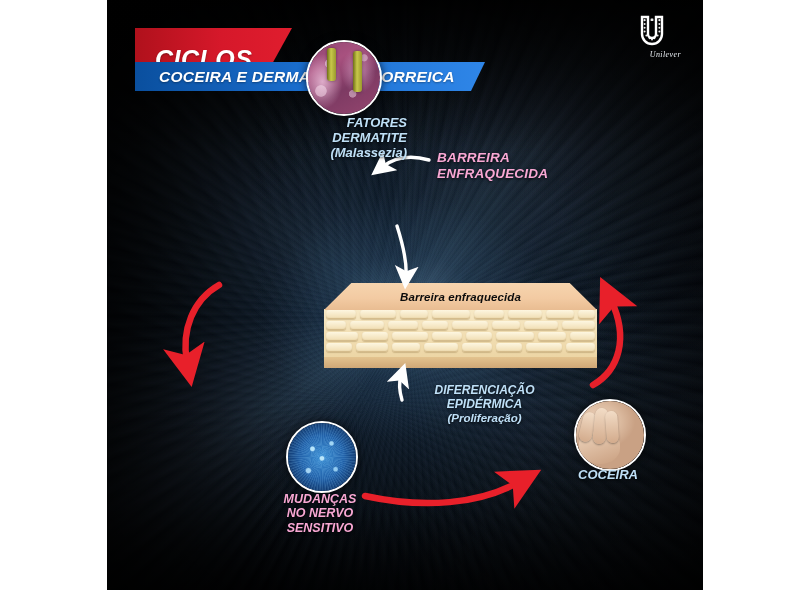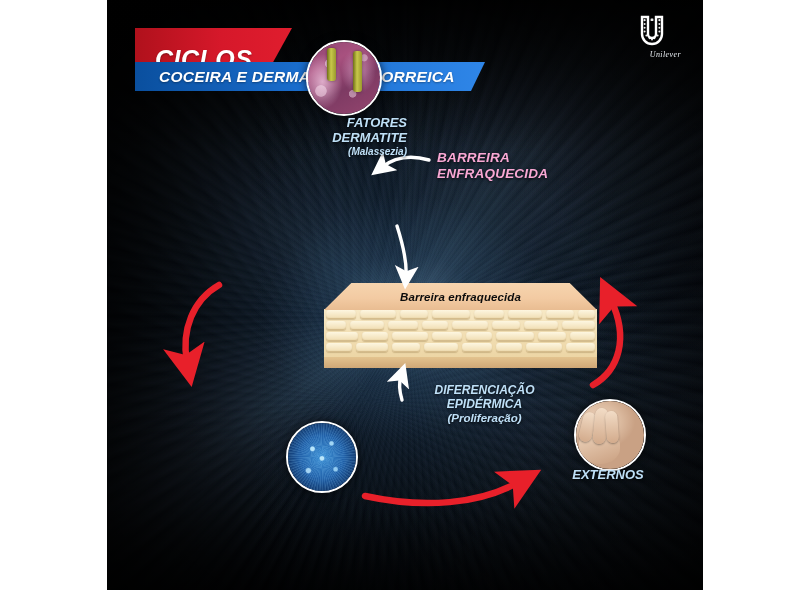--- a/index.html
+++ b/index.html
@@ -171,21 +171,21 @@
     background:linear-gradient(180deg,#e3c38f 0%,#cfa776 100%);
   }
 
   
   .lbl{position:absolute;font-style:italic;font-weight:bold;line-height:1.15;}
   .lbl.white{color:#f9a8d4;text-shadow:0 1px 3px rgba(0,0,0,.75);}
   .lbl.blue{color:#bfe0f7;text-shadow:0 1px 3px rgba(0,0,0,.8);}
 
   #lbl-barreira{left:330px;top:150px;width:140px;font-size:13.5px;letter-spacing:.2px;}
   #lbl-fatores{left:180px;top:116px;width:120px;font-size:13px;text-align:right;}
-  #lbl-fatores .sub{font-size:10px;display:block;}
+  #lbl-fatores .sub{font-size:13px;display:block;}
   #lbl-processos{left:24px;top:285px;width:150px;font-size:12.5px;text-align:center;}
   #lbl-diferenciacao{left:305px;top:384px;width:145px;font-size:12px;text-align:center;}
   #lbl-diferenciacao .sub{font-size:11.5px;display:block;}
   #lbl-mudancas{left:152px;top:492px;width:122px;font-size:12.5px;text-align:center;}
   #lbl-coceira{left:455px;top:468px;width:92px;font-size:13px;text-align:center;}
 
   svg.ovl{position:absolute;left:0;top:0;width:596px;height:590px;pointer-events:none;}
 </style>
 </head>
 <body>
@@ -336,19 +336,24 @@
       <span class="sub">(Malassezia)</span>
     </div>
 
 
     <div class="lbl blue" id="lbl-diferenciacao">
       <span>DIFERENCIAÇÃO</span><br>
       <span>EPIDÉRMICA</span>
       <span class="sub">(Proliferação)</span>
     </div>
 
+    <div class="lbl white" id="lbl-mudancas">
+      <span>MUDANÇAS</span><br>
+      <span>NO NERVO</span><br>
+      <span>SENSITIVO</span>
+    </div>
 
     <div class="lbl blue" id="lbl-coceira">
-      <span>EXTERNOS</span>
+      <span>COCEIRA</span>
     </div>
 
   </div>
 </div>
 
 </body></html>

